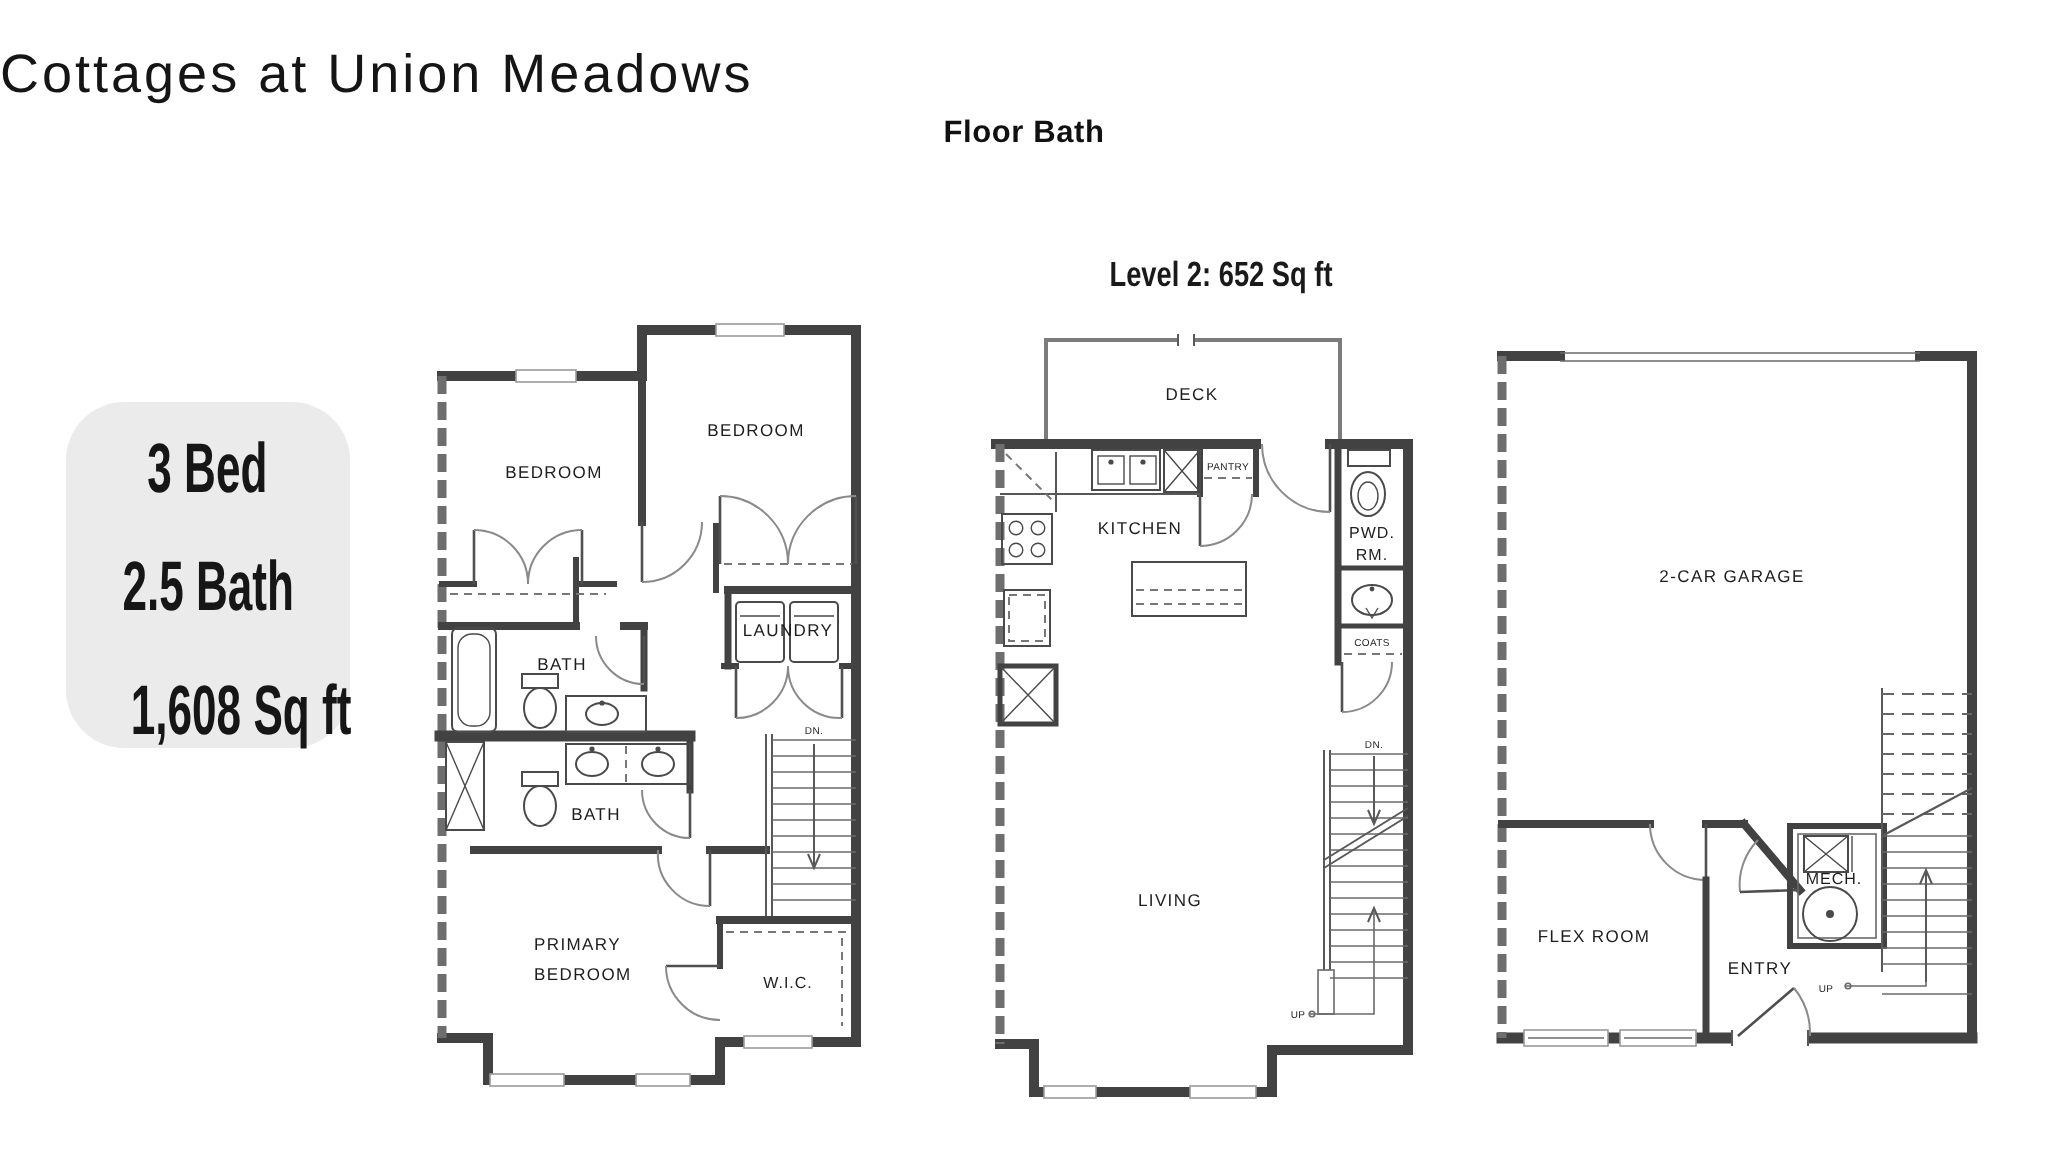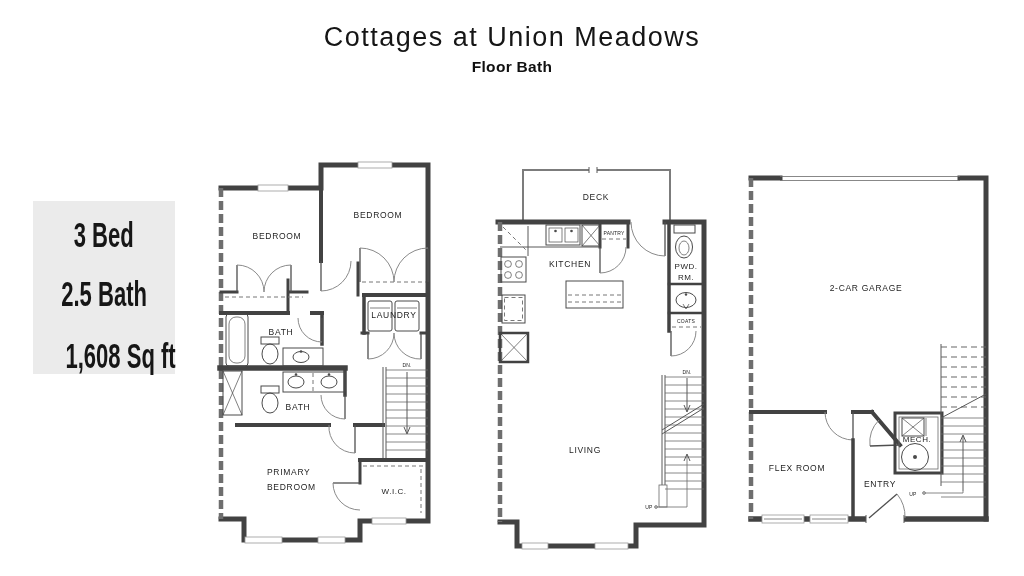--- a/index.html
+++ b/index.html
@@ -1,25 +1,25 @@
 <!DOCTYPE html>
 <html><head>
 <meta charset="utf-8">
 <style>
   html,body{margin:0;padding:0;background:#fff;}
   #stage{position:relative;width:1024px;height:576px;background:#ffffff;overflow:hidden;
          font-family:"Liberation Sans",sans-serif;}
-  .title{position:absolute;left:0;top:22px;width:100%;text-align:center;
+  .title{position:absolute;left:0;top:22px;width:100%;
          font-size:27px;font-weight:400;letter-spacing:1.5px;color:#151515;}
   .subtitle{position:absolute;left:0;top:58px;width:100%;text-align:center;
          font-size:15.5px;font-weight:700;letter-spacing:.3px;color:#111;}
   .lvl-label{position:absolute;top:106px;width:260px;text-align:center;white-space:pre;
          font-size:17.5px;font-weight:700;color:#1a1a1a;}
   .lvl-label>span{display:inline-block;transform:scaleX(.78);transform-origin:center;}
-  .summary{position:absolute;left:33px;top:201px;width:142px;height:173px;background:#ebebeb;}
+  .summary{position:absolute;left:33px;top:201px;width:142px;height:173px;background:#ebebeb;border-radius:29px;}
   .sline{position:absolute;left:0;width:100%;text-align:center;font-size:35px;font-weight:700;color:#161616;}
   .sline>span{display:inline-block;transform:scaleX(.63);transform-origin:center;white-space:pre;}
   svg{position:absolute;overflow:visible;}
   svg text{fill:#1d1d1d;font-family:"Liberation Sans",sans-serif;}
   .t9{font-size:8.5px;letter-spacing:.7px;}
   .t8{font-size:8px;letter-spacing:.5px;}
   .t5{font-size:5px;letter-spacing:.2px;}
   .w{stroke:#424242;stroke-width:5;fill:none;stroke-linecap:square;}
   .w55{stroke:#424242;stroke-width:5.5;fill:none;stroke-linecap:square;}
   .w4{stroke:#424242;stroke-width:4;fill:none;stroke-linecap:square;}
@@ -40,20 +40,22 @@
   .dot{fill:#4a4a4a;stroke:none;}
 </style>
 </head>
 <body>
 
 <div id="stage">
 
   <div class="title">Cottages at Union Meadows</div>
   <div class="subtitle">Floor Bath</div>
 
+  <div class="lvl-label" style="left:471px;">
+    <span>Level 2: 652 Sq ft</span></div>
 
   <div class="summary">
     <div class="sline" style="top:14px;"><span>3 Bed</span></div>
     <div class="sline" style="top:49px;margin-top:24px;"><span>2.5 Bath</span></div>
     <div class="sline" style="top:135px;"><span>1,608 Sq ft</span></div>
   </div>
 
   <svg style="left:217px;top:161px;" width="220" height="392" viewBox="0 0 220 392">
     <g>
       <path class="w" d="M 4,27 H 104 V 4 H 211 V 360 H 143 V 379 H 27 V 358 H 4"></path>

